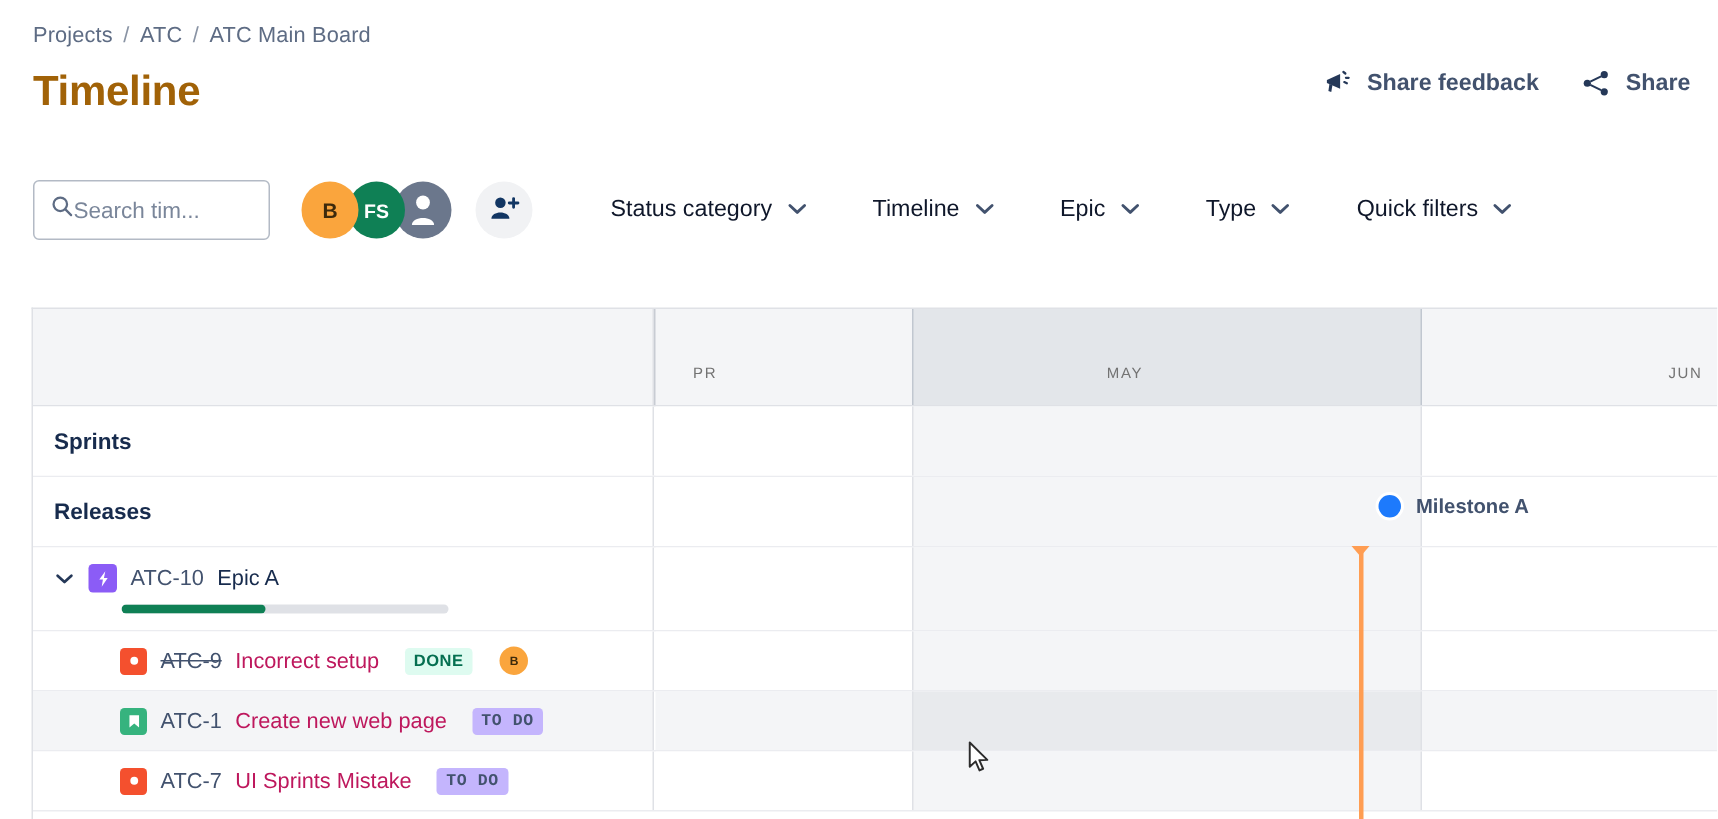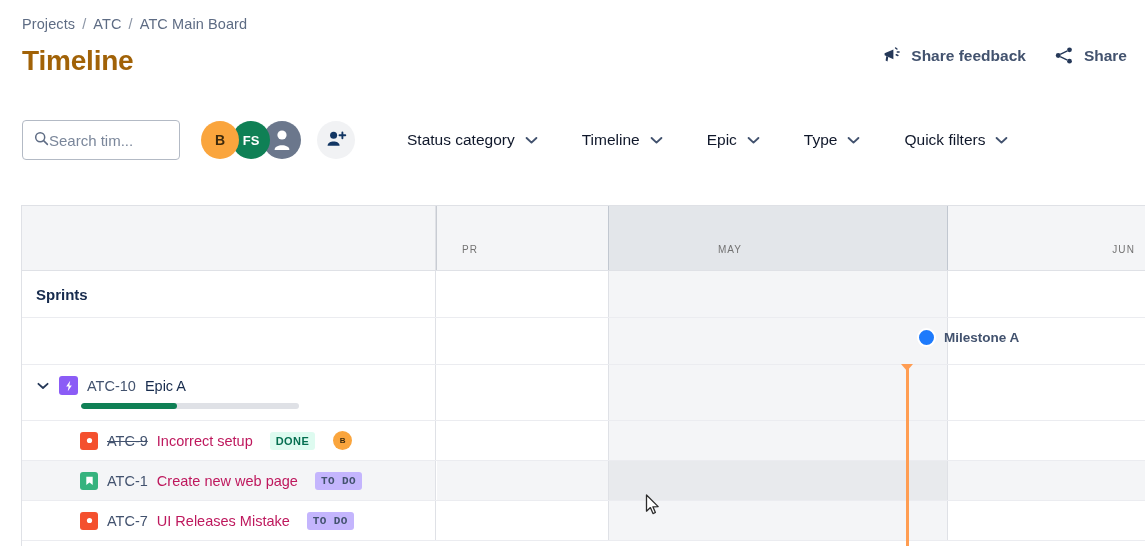--- a/index.html
+++ b/index.html
@@ -111,21 +111,21 @@
   .hdr-bg .hcol.may { left: 586px; width: 340px; background: #e3e6ea; border-left:1px solid #c1c7d0; border-right:1px solid #c1c7d0;}
   .hdr-bg .hcol.jun { left: 926px; width: 198px; background: #f4f5f7; }
   .hdr-bg .hside { position: absolute; left: 0; top: 0; width: 414px; bottom: 0; background: #f4f5f7; border-right: 1px solid #dfe1e6; }
   .hdr-bg .hline { position:absolute; top:0; bottom:0; width:1px; background:#c8ccd3; left: 414px; }
   .month-label {
     position: absolute; bottom: 15px;
     font-size: 10px; font-weight: 400; color: #737373;
     letter-spacing: 1.1px;
   }
   .month-label.apr { left: 440px; }
-  .month-label.may { left: 562px; width: 292px; text-align: center; }
+  .month-label.may { left: 582px; width: 292px; text-align: center; }
   .month-label.jun { right: 10px; }
 
   
   .rows { position: absolute; left: 0; right: 0; top: 65px; bottom: 0; z-index: 5; }
   .row {
     position: relative; width: 100%;
     border-bottom: 1px solid #ebecf0;
     display: flex; align-items: center;
   }
   .row .rowbg { position: absolute; inset: 0; }
@@ -369,20 +369,23 @@
         </div>
       </div>
 
       <div class="row releases">
         <div class="rowbg">
           <div class="seg apr"></div>
           <div class="seg may"></div>
           <div class="seg jun"></div>
           <div class="seg side"></div>
         </div>
+        <div class="row-label">
+          <span class="section-name">Releases</span>
+        </div>
       </div>
 
       <div class="row epic">
         <div class="rowbg">
           <div class="seg apr"></div>
           <div class="seg may"></div>
           <div class="seg jun"></div>
           <div class="seg side"></div>
         </div>
         <div class="epic-inner">
@@ -454,21 +457,21 @@
           <div class="seg jun"></div>
           <div class="seg side"></div>
         </div>
         <div class="issue-inner">
           <span class="type-icon bug">
             <svg width="9" height="9" viewBox="0 0 9 9">
                 <circle cx="4.5" cy="4.5" r="2.6" fill="#ffffff"></circle>
               </svg>
           </span>
           <span class="issue-key">ATC-7</span>
-          <span class="issue-sum">UI Releases Mistake</span>
+          <span class="issue-sum">UI Sprints Mistake</span>
           <span class="badge todo">TO DO</span>
         </div>
       </div>
 
     </div>
   </div>
 
   <div class="milestone">
     <span class="dot"></span>
     <span class="ms-label">Milestone A</span>

